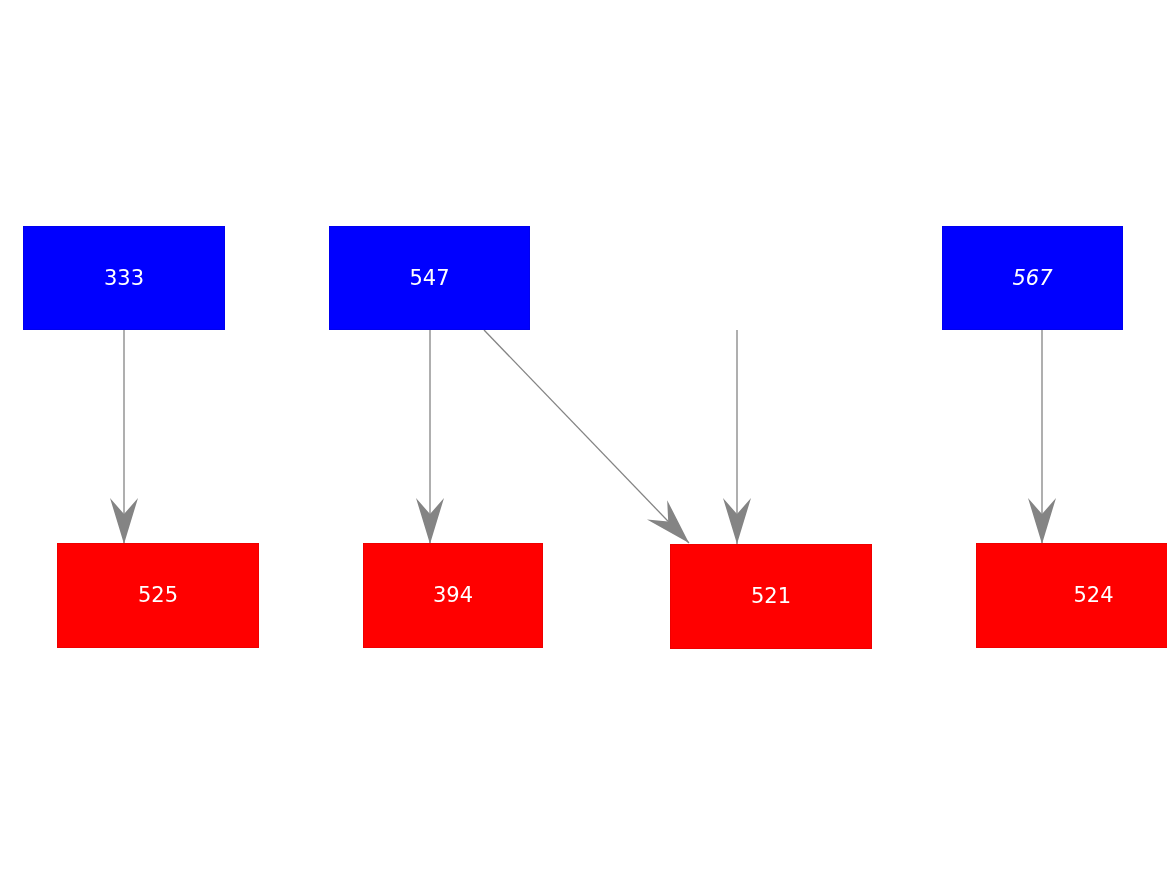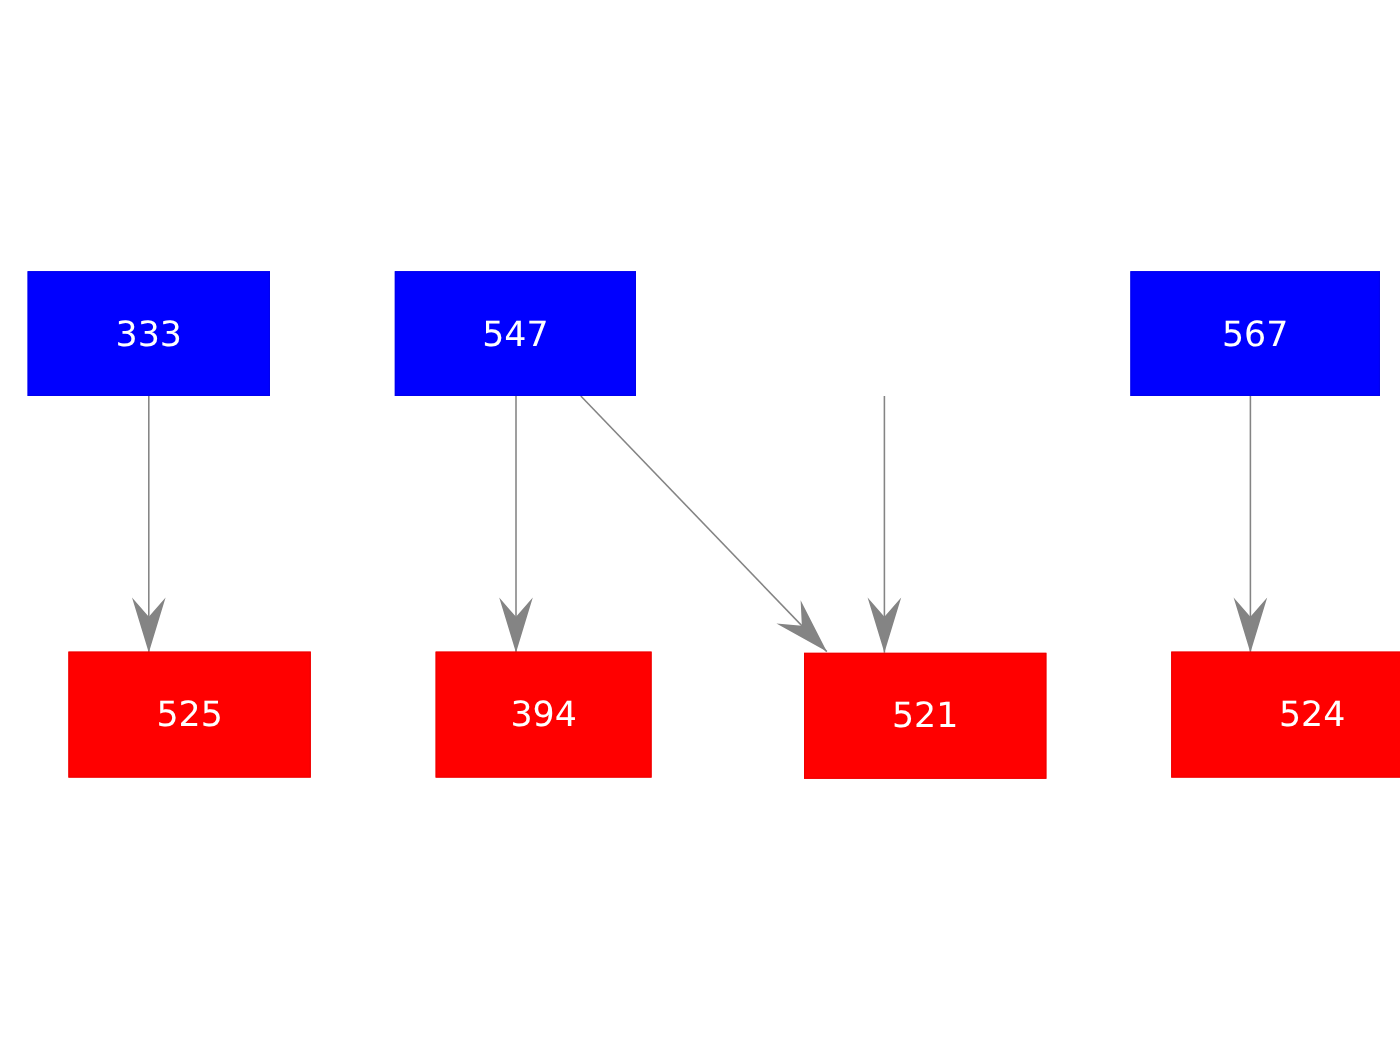--- a/index.html
+++ b/index.html
@@ -21,32 +21,32 @@
     top: 0;
     width: 1167px;
     height: 875px;
   }
   .node {
     position: absolute;
     display: flex;
     align-items: center;
     justify-content: center;
     color: #ffffff;
-    font-size: 29px;
+    font-size: 21px;
     line-height: 1;
     box-sizing: border-box;
   }
   .node.top-row    { background: #0000ff; border: 1px solid #0000ee; }
   .node.bottom-row { background: #ff0000; border: 1px solid #ee0000; margin-left: 34px; }
 
   
   #n-333 { left: 23px;  top: 226px; width: 202px; height: 104px; }
   #n-547 { left: 329px; top: 226px; width: 201px; height: 104px; }
   #n-568 { left: 636px; top: 226px; width: 202px; height: 104px; }
-  #n-567 { left: 942px; top: 226px; width: 208px; height: 104px; }
+  #n-567 { left: 942px; top: 226px; width: 181px; height: 104px; font-style: italic; }
   #n-525 { left: 23px;  top: 543px; width: 202px; height: 105px; }
   #n-394 { left: 329px; top: 543px; width: 180px; height: 105px; }
   #n-521 { left: 636px; top: 544px; width: 202px; height: 105px; }
   #n-524 { left: 942px; top: 543px; width: 235px; height: 105px; }
 </style>
 </head>
 <body>
 
 <div class="canvas">
 

